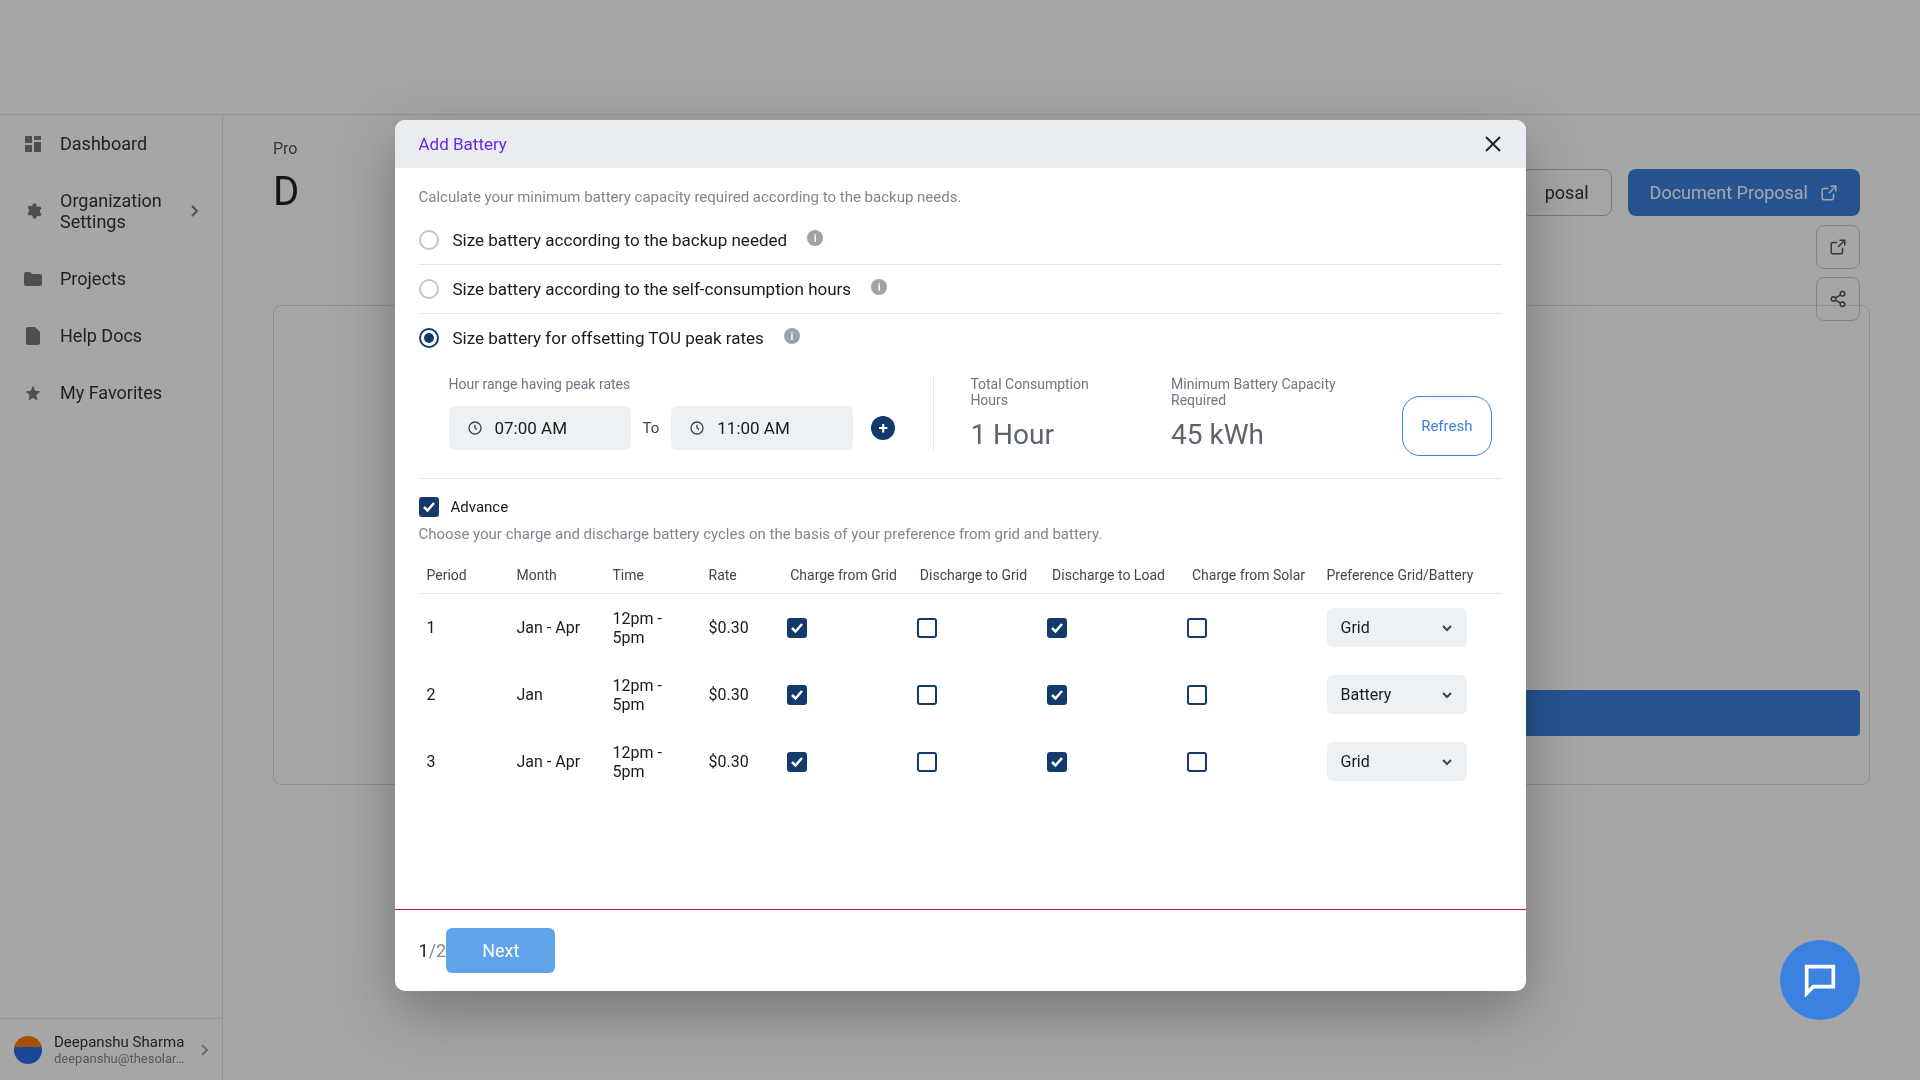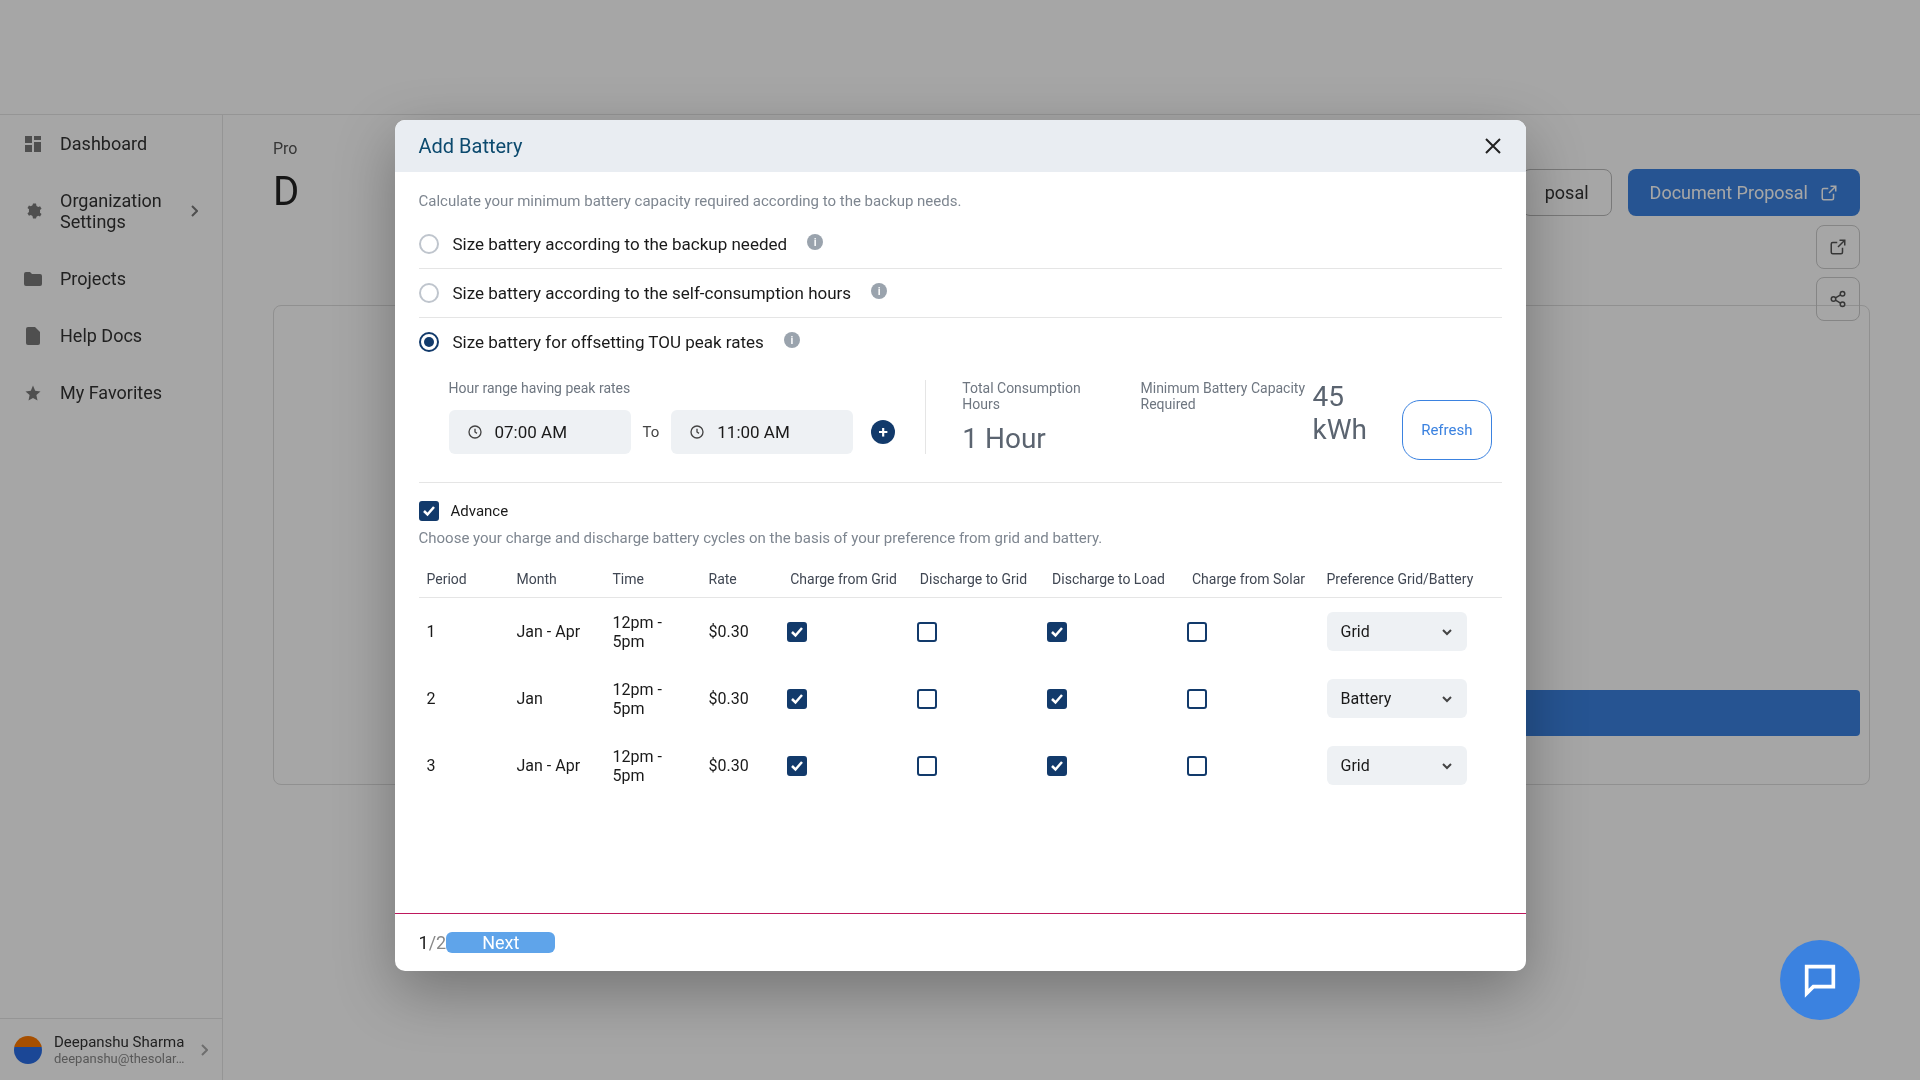--- a/index.html
+++ b/index.html
@@ -28,21 +28,21 @@
 .top-actions{position:absolute;right:60px;top:54px;display:flex;gap:16px}
 .sq-btn{width:44px;height:44px;border:1px solid #ccc;border-radius:8px;display:flex;align-items:center;justify-content:center;color:#555}
 .sq-col{position:absolute;right:60px;top:110px;display:flex;flex-direction:column;gap:8px}
 .content-panel{margin-top:90px;height:480px;border:1px solid #ddd;border-radius:8px;background:#fff}
 .edit-bar{position:absolute;left:1060px;right:60px;top:575px;height:46px;background:#3b82e0;color:#fff;display:flex;align-items:center;padding:0 24px;font-size:18px;border-radius:4px}
 
 
 .overlay{position:absolute;inset:0;background:rgba(0,0,0,.35);display:flex;align-items:flex-start;justify-content:center;z-index:100}
 .modal{width:1131px;margin-top:120px;background:#fff;border-radius:10px;box-shadow:0 20px 60px rgba(0,0,0,.3);overflow:hidden;display:flex;flex-direction:column}
 .modal-head{display:flex;align-items:center;justify-content:space-between;padding:14px 24px;background:#e9edf2}
-.modal-title{font-size:20px;color:#0c4a6e}
+.modal-title{font-size:17px;color:#6d28d9}
 .close-x{font-size:20px;color:#222;cursor:pointer;font-weight:300}
 .modal-body{padding:20px 24px 0 24px;flex:1}
 .subtext{font-size:15px;color:#7e8690;margin-bottom:10px}
 
 .opt-row{display:flex;gap:14px;padding:14px 0;border-bottom:1px solid #e5e5e5}
 .opt-row:last-of-type{border-bottom:none}
 .radio{width:20px;height:20px;border:2px solid #bfc5cd;border-radius:50%;display:flex;align-items:center;justify-content:center;flex-shrink:0}
 .radio.sel{border-color:#123a6b}
 .radio.sel::after{content:"";width:10px;height:10px;background:#123a6b;border-radius:50%}
 .opt-label{font-size:17px;color:#1a1a1a}
@@ -52,40 +52,40 @@
 .col1{width:500px;border-right:1px solid #e5e5e5;padding-right:30px}
 .fld-label{font-size:14px;color:#6e7680;margin-bottom:14px}
 .time-row{display:flex;align-items:center;gap:12px}
 .time-in{display:flex;align-items:center;gap:12px;background:#eef1f4;border-radius:6px;padding:12px 18px;width:182px;color:#1a1a1a;font-size:17px}
 .to-lbl{font-size:15px;color:#444}
 .plus-btn{width:24px;height:24px;border-radius:50%;background:#123a6b;color:#fff;display:flex;align-items:center;justify-content:center;font-size:17px;font-weight:600;cursor:pointer;margin-left:6px}
 .col2{padding:0 36px}
 .stat-label{font-size:14px;color:#6e7680;margin-bottom:10px}
 .stat-val{font-size:28px;color:#5b6470}
 .col3{padding:0 10px;display:flex;align-items:flex-start;gap:18px}
-.col3 .inner{display:flex;flex-direction:row}
+.col3 .inner{display:flex;flex-direction:column}
 .refresh-btn{margin-top:20px;border:1.5px solid #3b82e0;color:#3b82e0;background:#fff;border-radius:18px;padding:20px 18px;font-size:15px;cursor:pointer}
 
 .adv-row{display:flex;align-items:center;gap:12px;margin:18px 0 8px 0}
 .chk{width:20px;height:20px;border:2px solid #123a6b;border-radius:3px;display:flex;align-items:center;justify-content:center;flex-shrink:0;background:#fff}
 .chk.on{background:#123a6b}
 .chk.on svg{display:block}
 .chk svg{display:none}
 .adv-label{font-size:15px;color:#1a1a1a}
 
 .tbl{width:100%;margin-top:14px;border-collapse:collapse}
 .tbl th{text-align:left;font-weight:400;font-size:14px;color:#404753;padding:10px 8px;border-bottom:1px solid #e5e5e5;vertical-align:top}
 .tbl td{padding:14px 8px;font-size:16px;color:#1a1a1a;vertical-align:middle}
 .tbl td.c,.tbl th.c{text-align:center}
 .dd{display:flex;align-items:center;justify-content:space-between;background:#eef1f4;border-radius:6px;padding:10px 14px;width:140px;font-size:16px;color:#1a1a1a;cursor:pointer}
 
 .modal-foot{border-top:1px solid #be185d;padding:18px 24px;display:flex;align-items:center;margin-top:114px}
 .pager{font-size:18px;color:#888}
 .pager .cur{color:#222}
-.next-btn{background:#5fa4ea;color:#fff;padding:0 36px;border-radius:6px;font-size:18px;cursor:pointer}
+.next-btn{background:#5fa4ea;color:#fff;padding:12px 36px;border-radius:6px;font-size:18px;cursor:pointer}
 
 .chat-fab{position:absolute;right:60px;bottom:60px;width:80px;height:80px;border-radius:50%;background:#3b82e0;display:flex;align-items:center;justify-content:center;color:#fff;z-index:200;cursor:pointer}
 
 svg{display:block}
 </style>
 </head>
 <body>
 
 <div class="topbar"></div>
 <div class="app-body">

